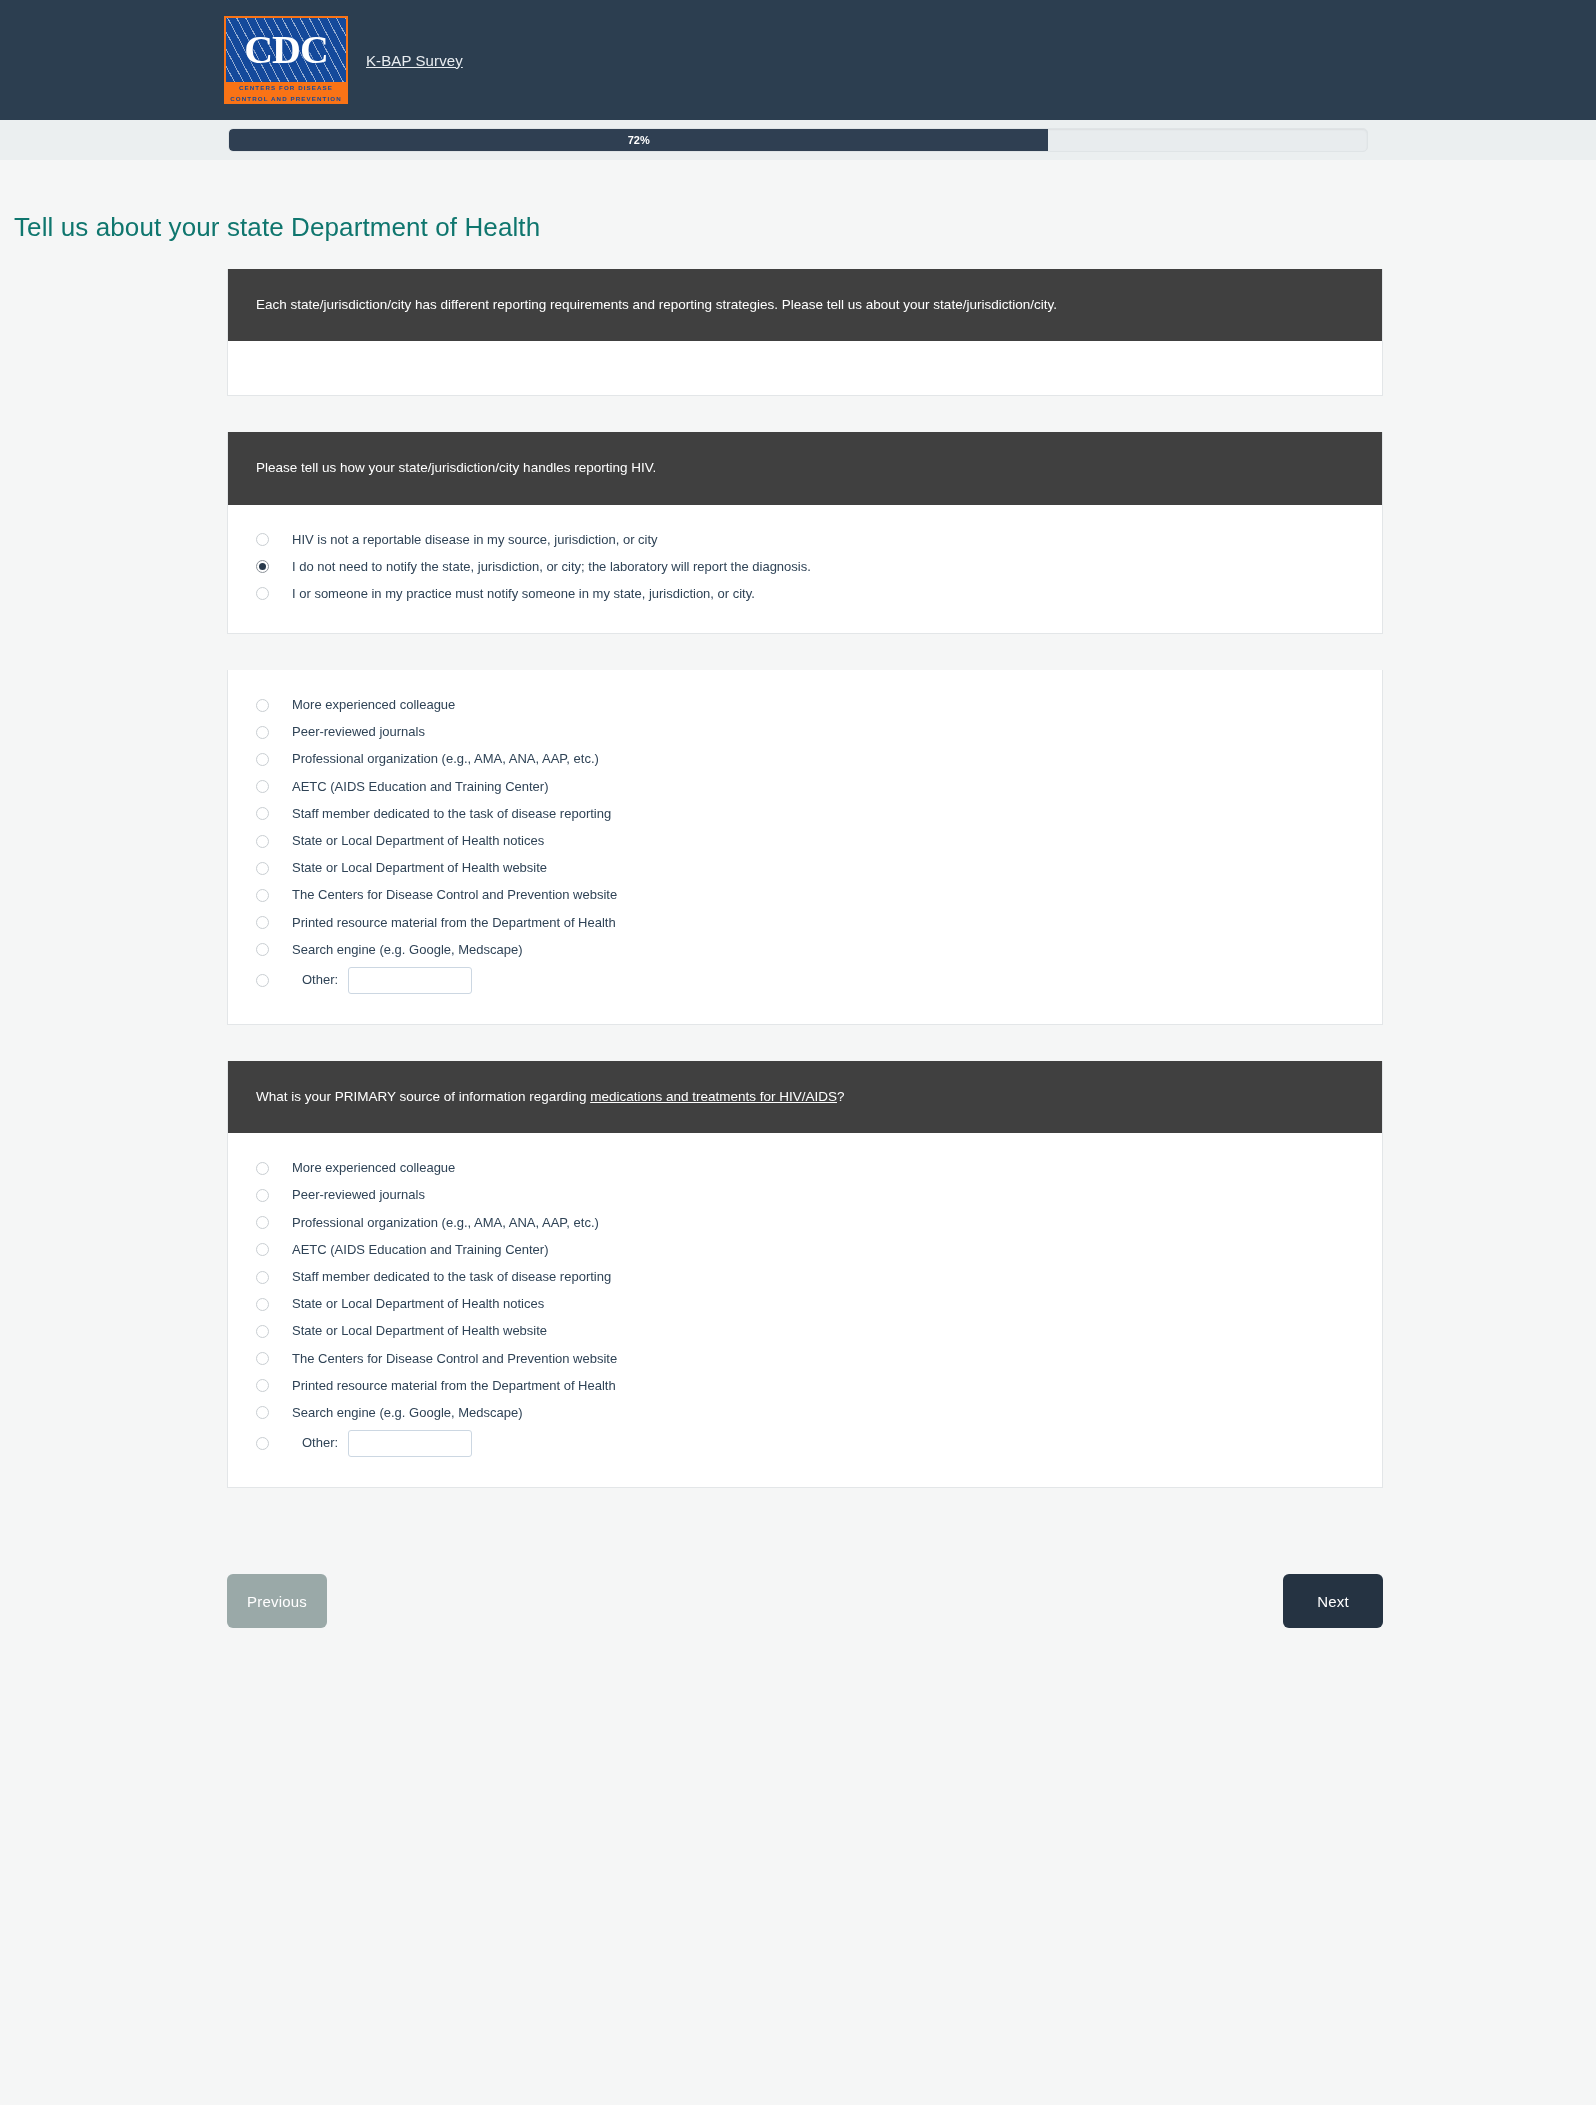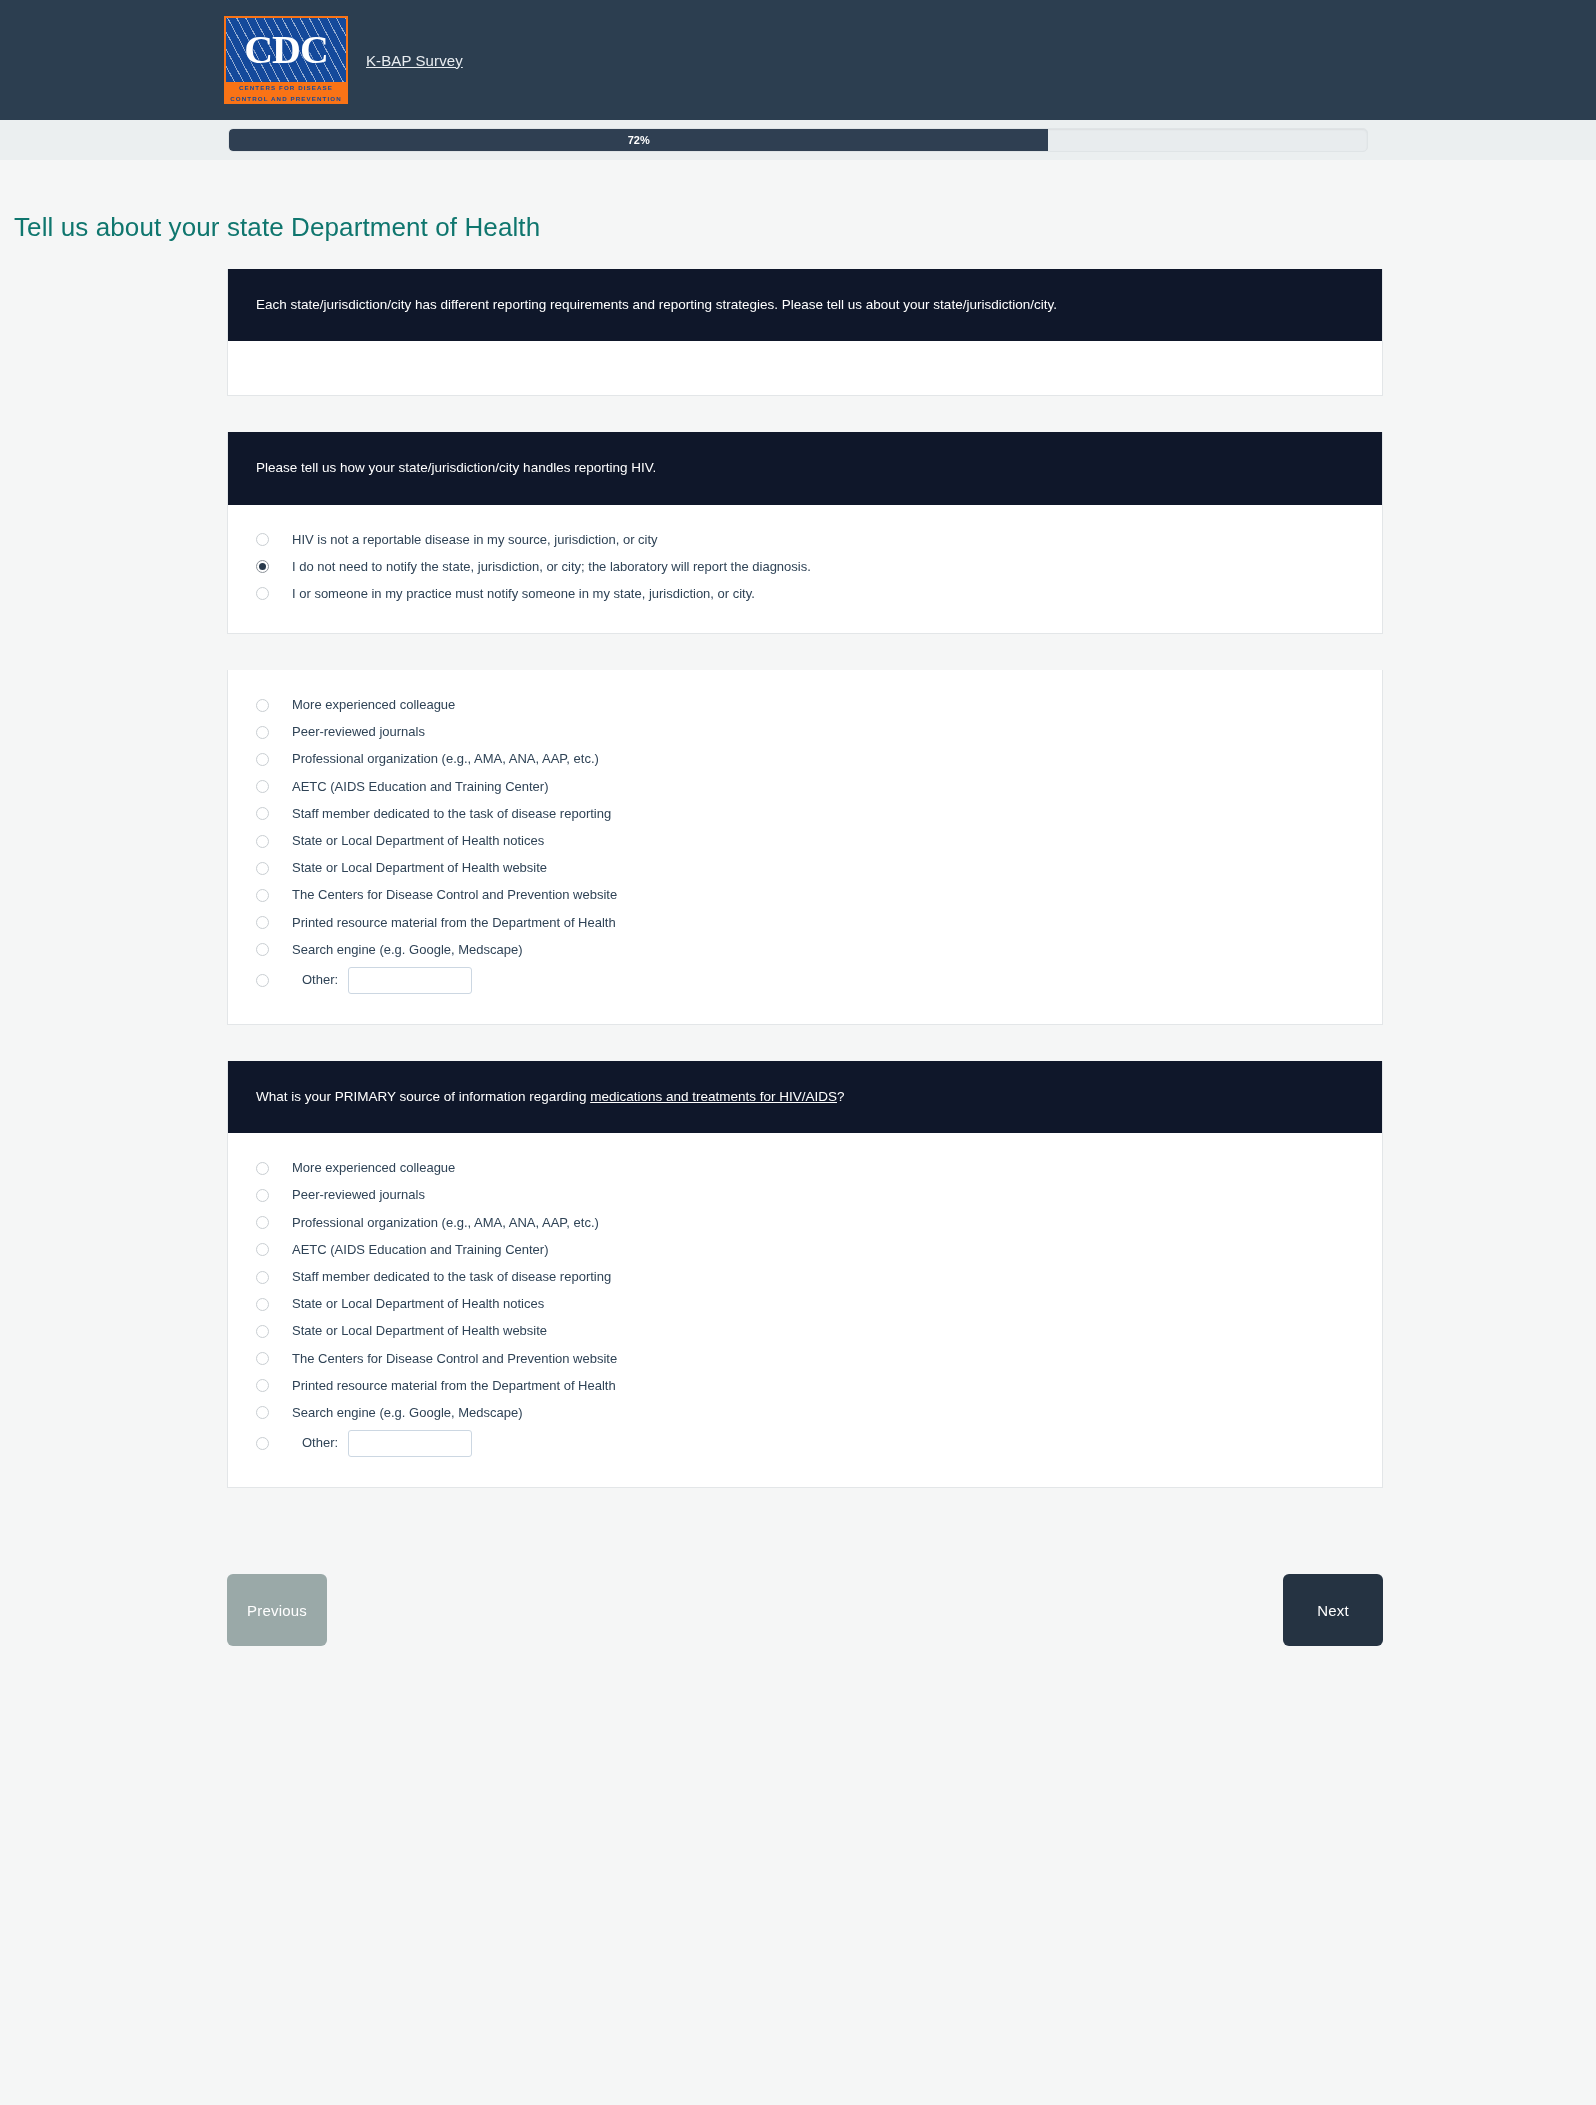--- a/index.html
+++ b/index.html
@@ -133,21 +133,21 @@
   }
 
   
   .card {
     background: #ffffff;
     border: 1px solid #e3e6e8;
     border-top: none;
     margin-bottom: 36px;
   }
   .card-head {
-    background: #0f172a;
+    background: #404040;
     color: #ffffff;
     padding: 26px 28px;
     font-size: 13.5px;
     line-height: 1.5;
   }
   .card-head .u { text-decoration: underline; }
   .card-body {
     padding: 22px 28px 26px 28px;
     background: #ffffff;
   }
@@ -213,21 +213,21 @@
     justify-content: space-between;
     align-items: center;
   }
   .btn {
     border: none;
     border-radius: 6px;
     font-family: "Liberation Sans", sans-serif;
     font-size: 15px;
     color: #ffffff;
     padding: 0 20px;
-    height: 72px;
+    height: 54px;
     min-width: 100px;
     cursor: pointer;
     letter-spacing: 0.2px;
   }
   .btn-prev { background: #9aa9a8; }
   .btn-next { background: #253342; }
 </style>
 </head>
 <body>
 

